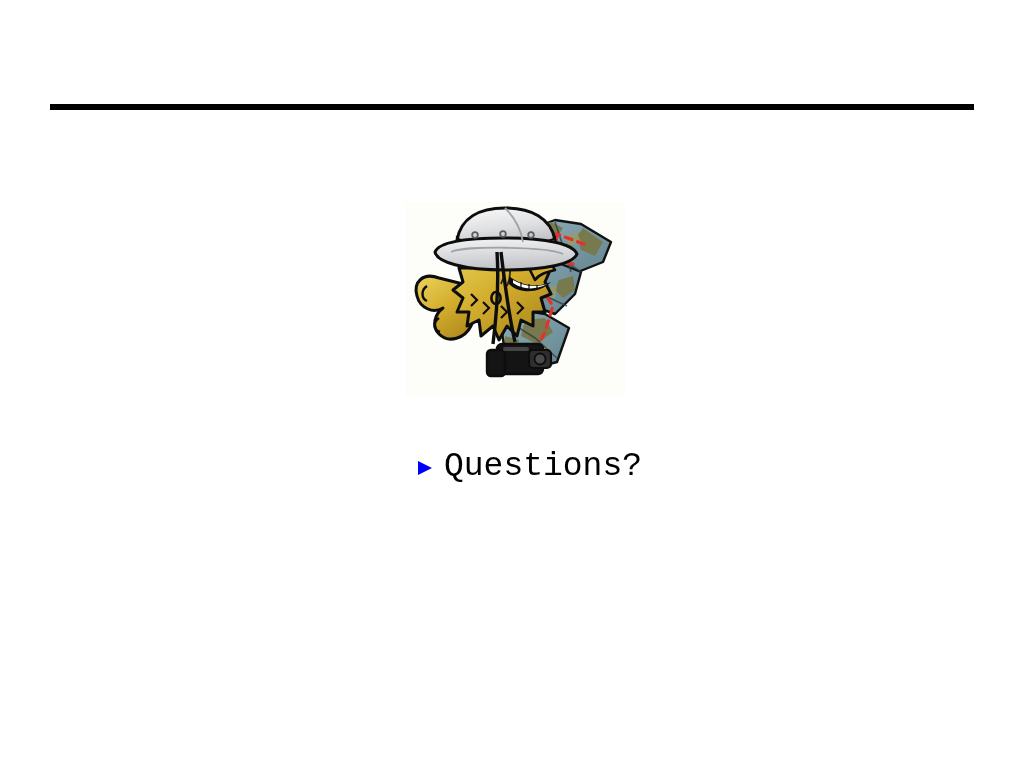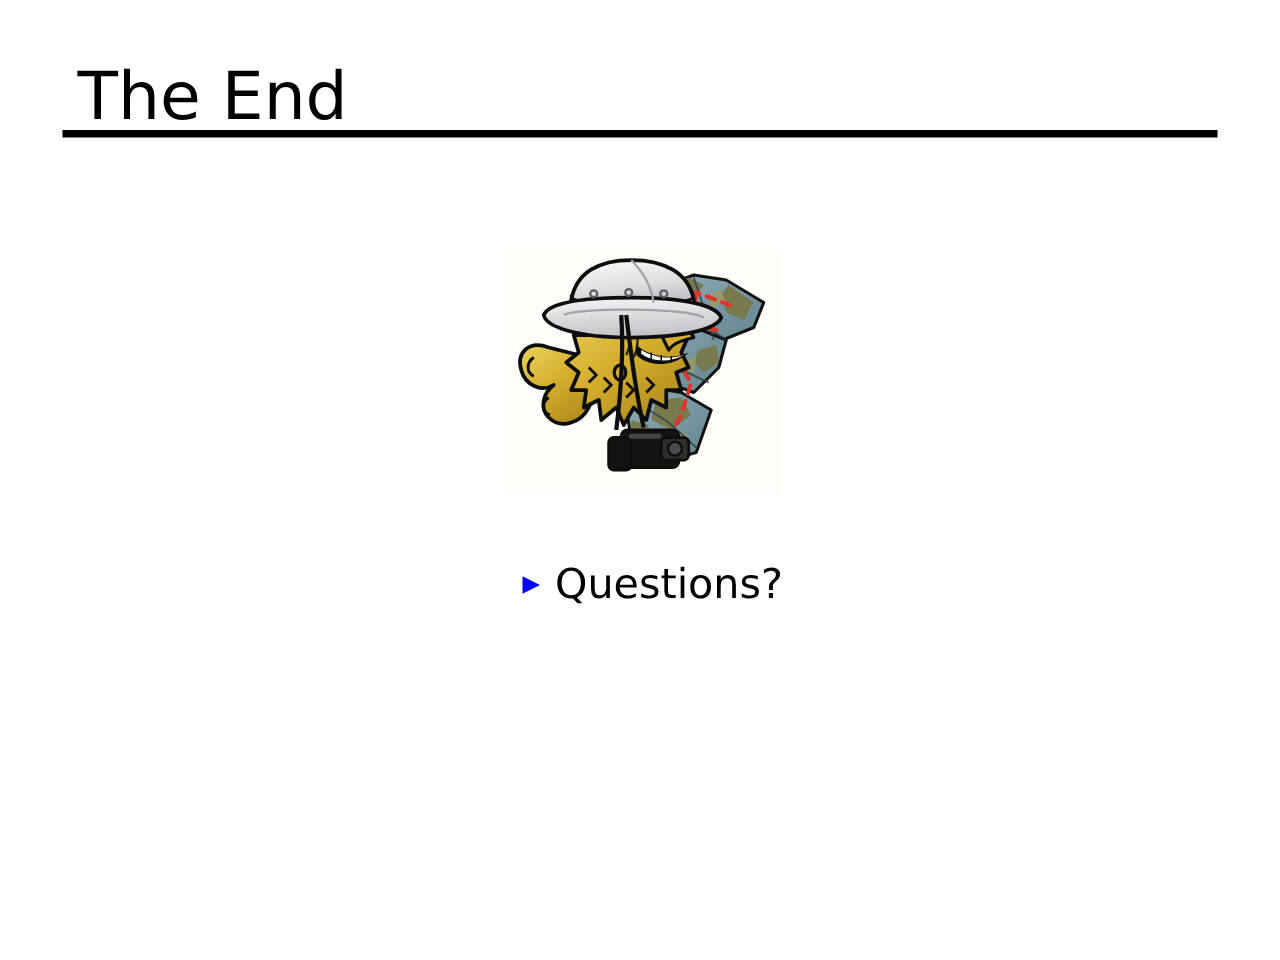--- a/index.html
+++ b/index.html
@@ -75,28 +75,28 @@
     border-color: transparent transparent transparent #0000ff;
     margin-right: 12px;
     flex: 0 0 auto;
     position: relative;
     top: 1px;
   }
   .bullet-text {
     font-size: 33px;
     line-height: 38px;
     color: #000000;
+    font-family: Liberation Mono, monospace;
   }
 </style>
 </head>
 <body>
 
 <div class="slide">
 
-  <div class="slide-title">The End</div>
 
   <div class="title-rule"></div>
 
   <div class="picture-frame">
     <svg viewBox="0 0 220 194" xmlns="http://www.w3.org/2000/svg">
       <defs>
         <linearGradient id="bodyGrad" x1="0.2" y1="0" x2="0.9" y2="1">
           <stop offset="0" stop-color="#e6cd55"></stop>
           <stop offset="0.45" stop-color="#d3ad2c"></stop>
           <stop offset="1" stop-color="#a8851b"></stop>

